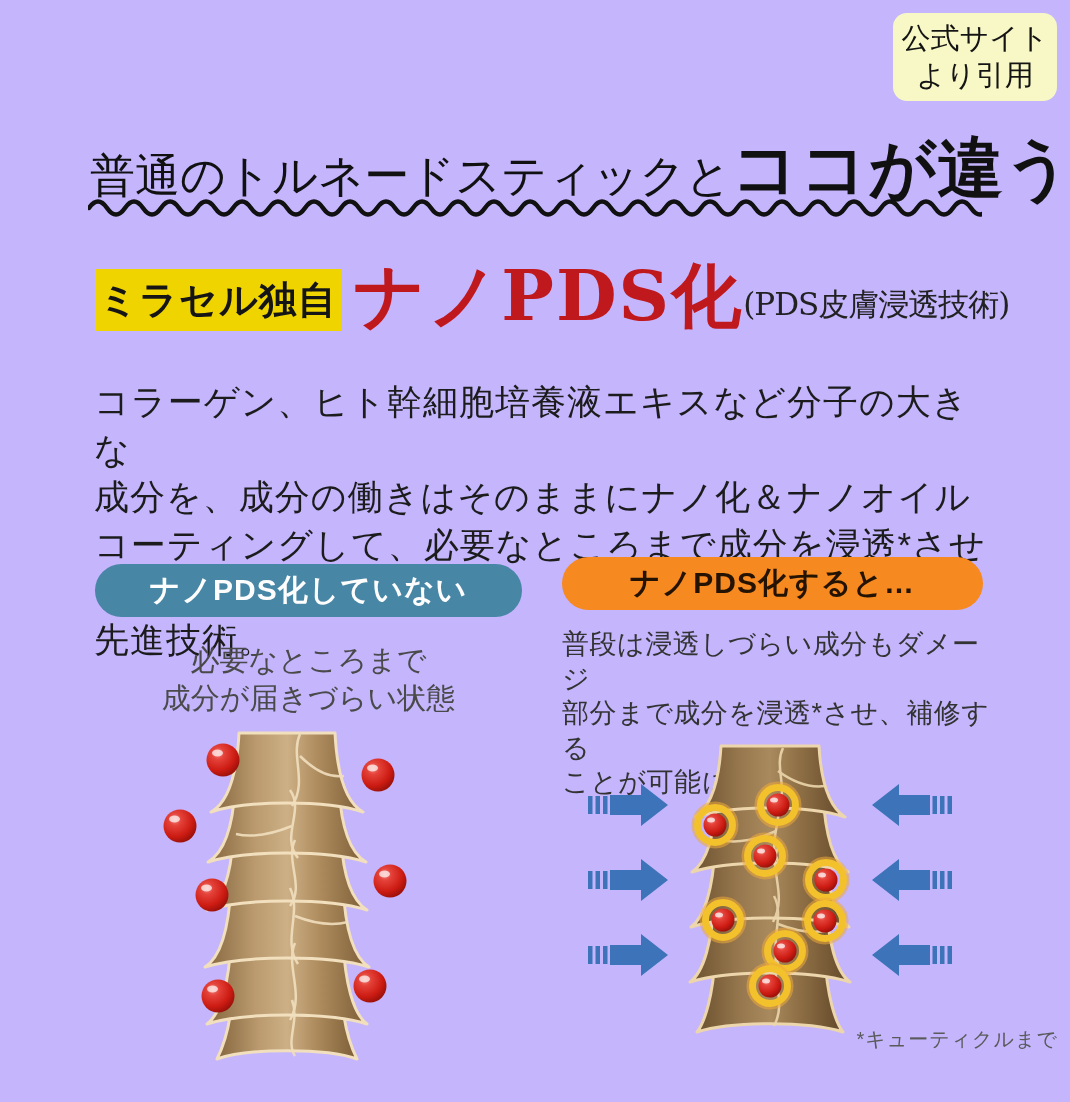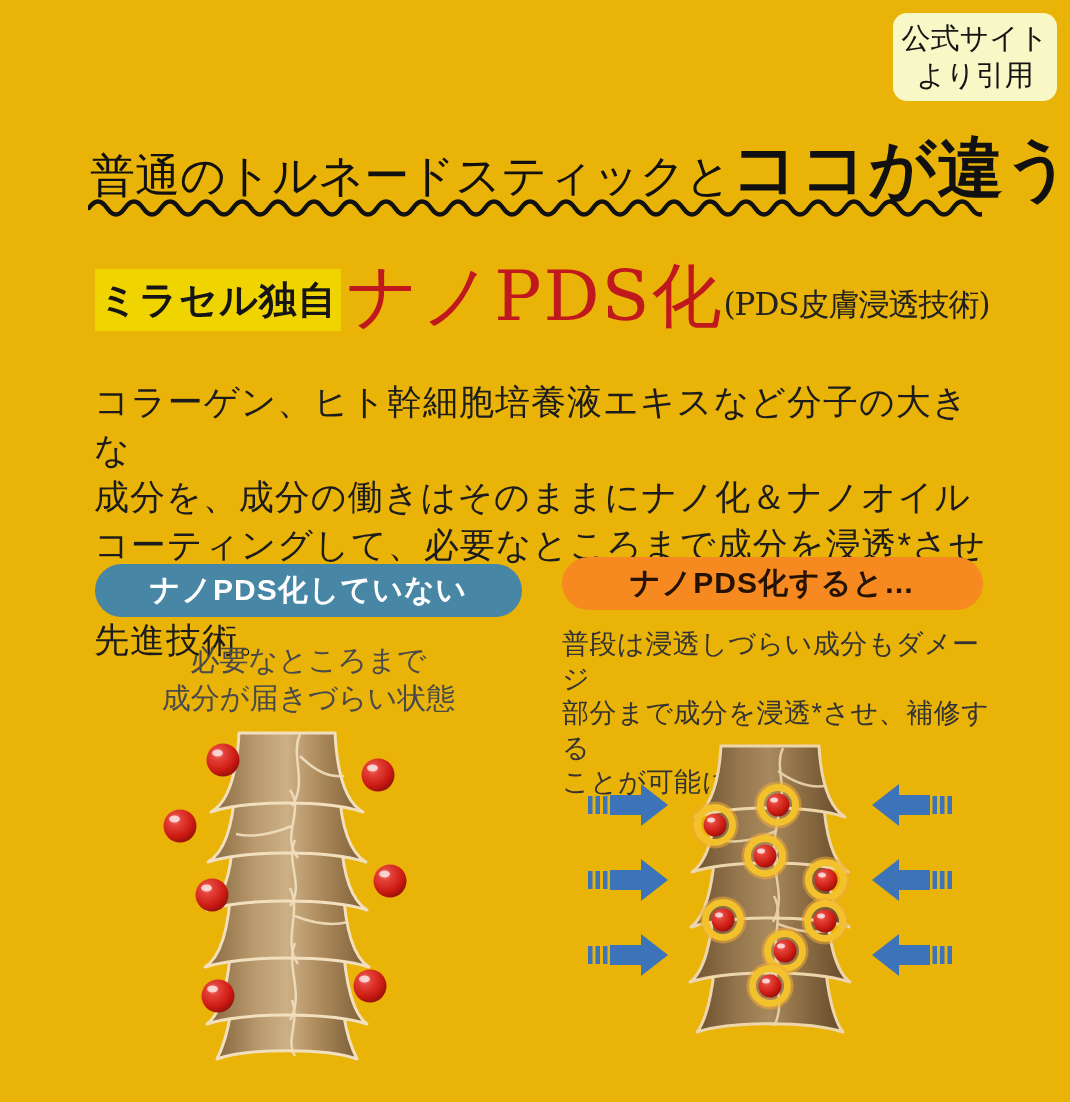--- a/index.html
+++ b/index.html
@@ -1,37 +1,37 @@
 <!DOCTYPE html>
 <html style="--accent-red: #C0191D; --highlight-yellow: #F0D400; --badge-yellow: #F8F8C6; --pill-blue: #4786A5; --pill-orange: #F6891F; --arrow-blue: #3D74B9; --dot-red: #D8251C; --ring-yellow: #F2C12C; --hair-light: #C2A176; --hair-dark: #7C5D36;"><head>
 <meta charset="utf-8">
 <style>
   html,body{margin:0;padding:0;background:#fff;}
-  #stage{position:relative;width:1070px;height:1102px;background:#eab308;overflow:hidden;
+  #stage{position:relative;width:1070px;height:1102px;background:#c4b5fd;overflow:hidden;
          font-family:"Liberation Sans","DejaVu Sans",sans-serif;color:#1b1b1b;}
 
   .source-badge{position:absolute;left:893px;top:13px;width:164px;height:88px;
     background:var(--badge-yellow,#F8F8C6);border-radius:14px;
     display:flex;align-items:center;justify-content:center;text-align:center;
     font-size:29px;line-height:37px;color:#141414;white-space:pre-line;}
 
   .title{position:absolute;left:90px;top:124px;width:910px;white-space:nowrap;}
   .title .prefix{font-family:"DejaVu Serif","Liberation Serif",serif;font-size:45px;color:#111;}
   .title .emph{font-family:"DejaVu Sans","Liberation Sans",sans-serif;font-weight:900;
     font-size:66px;color:#111;letter-spacing:1px;}
 
   .wavy{position:absolute;left:88px;top:193px;width:894px;height:30px;}
 
   .feature-row{position:absolute;left:95px;top:240px;display:flex;align-items:flex-end;}
   .origin-label{background:var(--highlight-yellow,#F0D400);width:246px;height:62px;
     display:flex;align-items:center;justify-content:center;
     font-size:38px;font-weight:800;color:#151515;letter-spacing:1px;}
-  .feature-name{font-family:"DejaVu Serif","Liberation Serif",serif;font-weight:400;
+  .feature-name{font-family:"DejaVu Serif","Liberation Serif",serif;font-weight:700;
     font-size:70px;line-height:0.98;color:var(--accent-red,#C0191D);
-    margin-left:6px;letter-spacing:2px;}
+    margin-left:13px;letter-spacing:2px;}
   .feature-note{font-family:"DejaVu Serif","Liberation Serif",serif;font-size:31px;
     color:#222;padding-bottom:5px;letter-spacing:-1px;margin-top:44px;}
 
   .description{position:absolute;left:94px;top:338px;width:895px;
     font-size:35px;line-height:47.5px;color:#1c1c1c;white-space:pre-line;letter-spacing:1px;margin-top:40px;}
 
   .pill{position:absolute;height:53px;border-radius:27px;display:flex;
     align-items:center;justify-content:center;font-size:30px;font-weight:600;letter-spacing:1px;}
   .pill-before{left:95px;top:564px;width:427px;background:var(--pill-blue,#4786A5);color:#fdfdfd;}
   .pill-after{left:562px;top:557px;width:421px;background:var(--pill-orange,#F6891F);color:#241303;}
@@ -192,13 +192,14 @@
     <g>
       <use href="#arrowR" transform="translate(10,69)"></use>
       <use href="#arrowR" transform="translate(10,144)"></use>
       <use href="#arrowR" transform="translate(10,219)"></use>
       <use href="#arrowR" transform="translate(374,69) scale(-1,1)"></use>
       <use href="#arrowR" transform="translate(374,144) scale(-1,1)"></use>
       <use href="#arrowR" transform="translate(374,219) scale(-1,1)"></use>
     </g>
   </svg>
 
+  <div class="footnote">*キューティクルまで</div>
 </div>
 
 </body></html>

